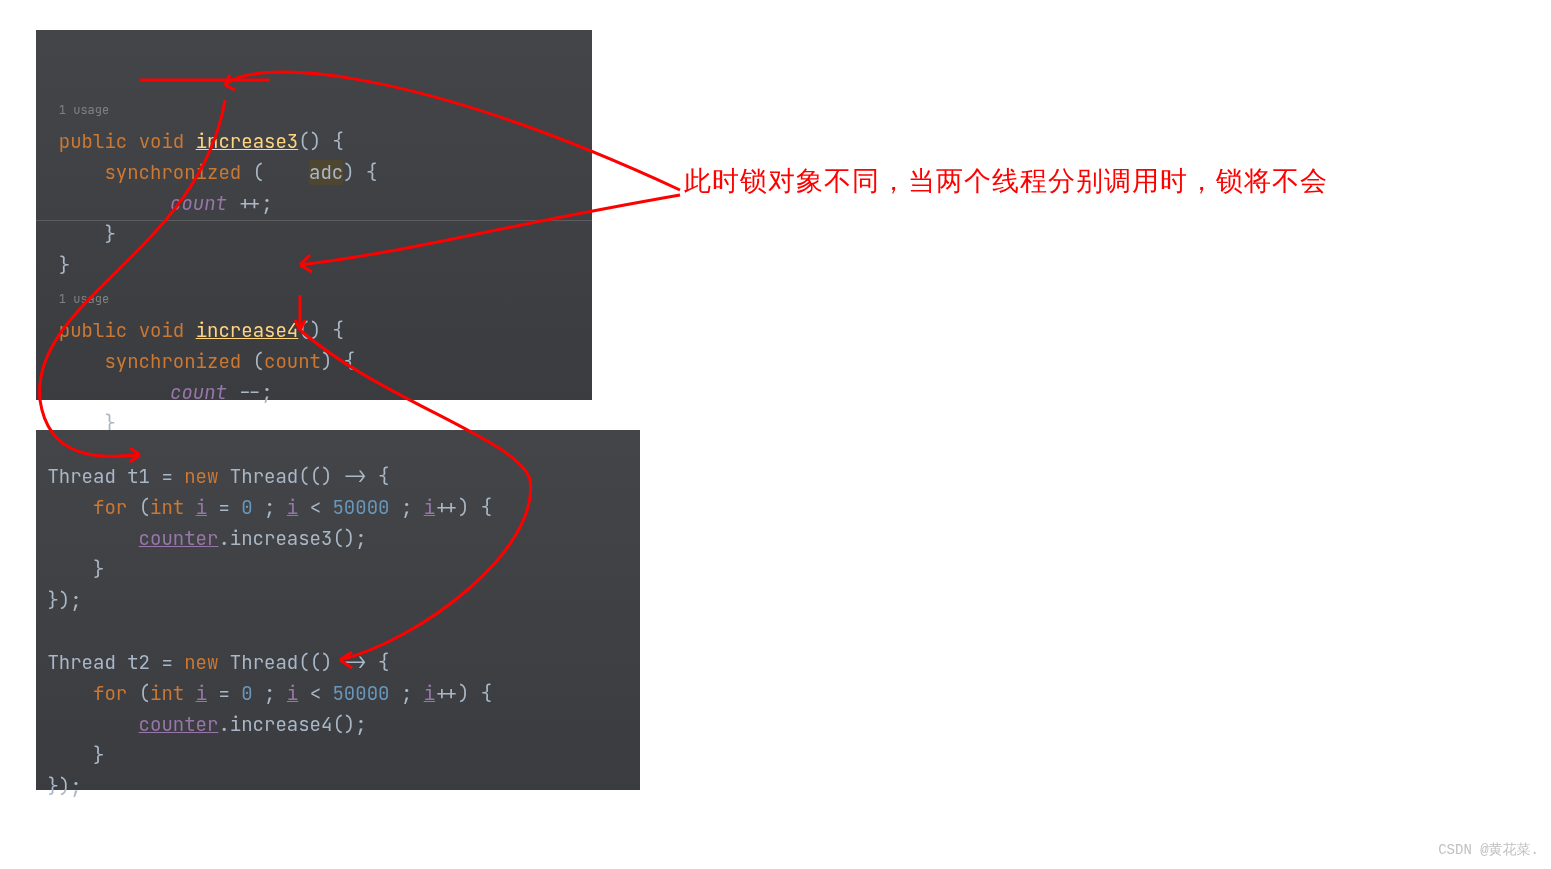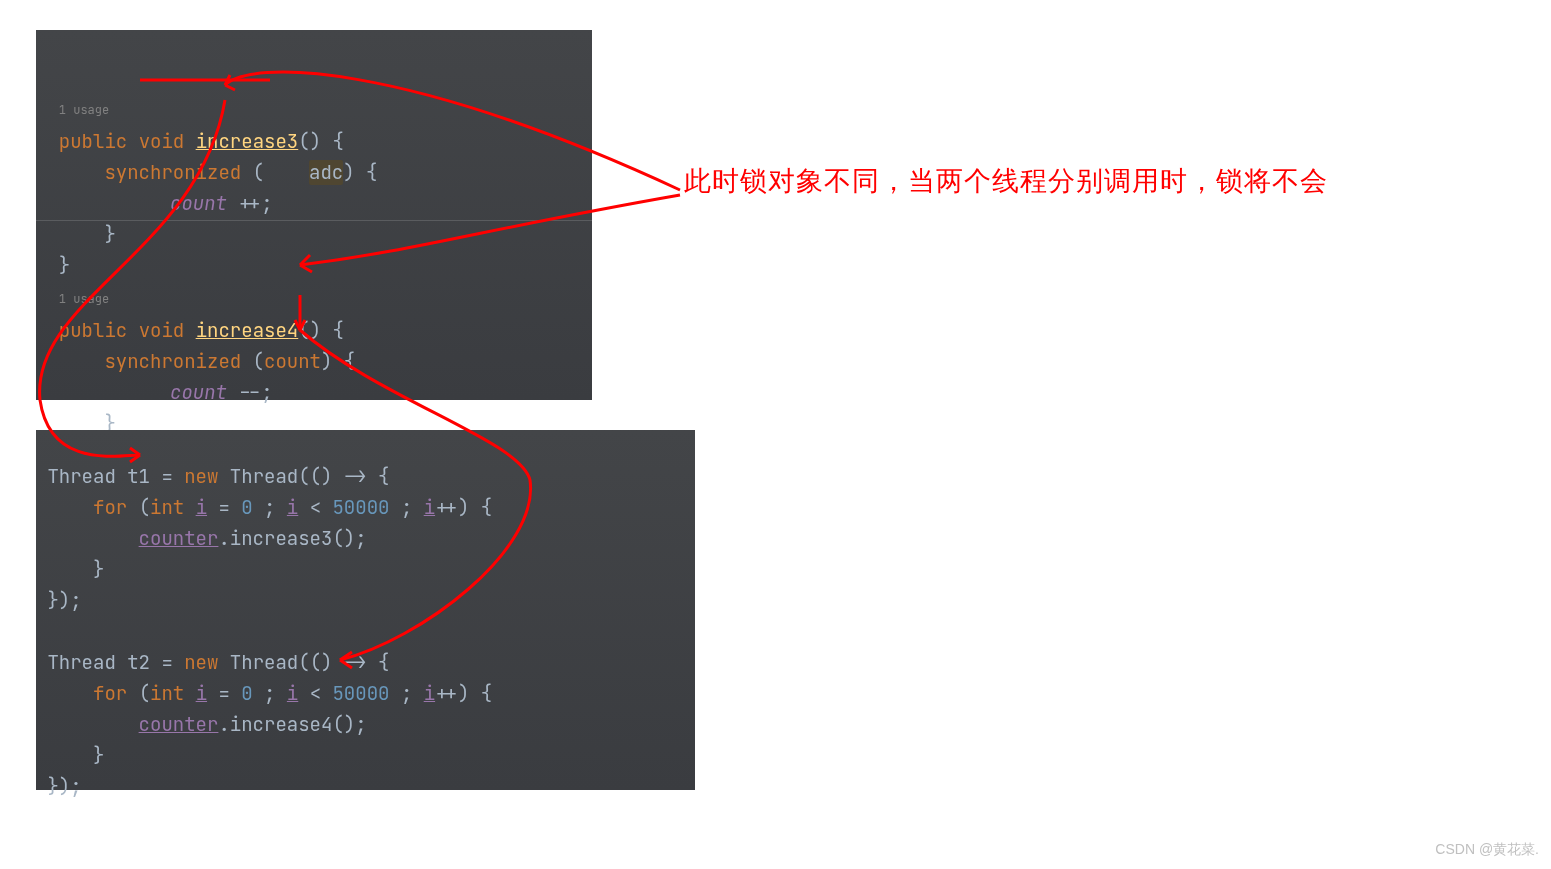--- a/index.html
+++ b/index.html
@@ -1,28 +1,28 @@
 <!DOCTYPE html>
 <html><head>
 <meta charset="utf-8">
 <style>
   html,body{margin:0;padding:0;width:1551px;height:869px;background:#fff;font-family:"JetBrains Mono","Consolas",monospace;overflow:hidden;}
   .code-block{position:absolute;background:#3e4044;background:linear-gradient(0deg,#3a3c40,#434548);color:#a9b7c6;font-size:19px;line-height:31px;white-space:pre;padding:0;}
   .block1{left:36px;top:30px;width:556px;height:370px;}
-  .block2{left:36px;top:430px;width:659px;height:360px;}
+  .block2{left:36px;top:430px;width:604px;height:360px;}
   .hint{color:#808080;font-size:12px;}
   .kw{color:#cc7832;}
   .mname{color:#ffd580;text-decoration:underline;}
   .var{color:#9876aa;font-style:italic;margin-left:20px;}
   .varu{color:#9876aa;text-decoration:underline;}
   .num{color:#6897bb;}
   .hl{background:#4f4631;border-radius:2px;margin-left:45px;}
   .sep{position:absolute;left:0;right:0;top:190px;border-top:1px solid #5a5c5f;}
   .annotation{position:absolute;left:684px;top:159px;color:#ff0000;font-family:Liberation Sans, sans-serif;font-size:27px;line-height:45px;letter-spacing:1px;}
-  .watermark{position:absolute;right:12px;bottom:10px;color:#c0c0c0;font-family:Liberation Sans, sans-serif;font-size:14px;margin-top:23px;}
+  .watermark{position:absolute;right:12px;bottom:10px;color:#c0c0c0;font-family:Liberation Mono, monospace;font-size:14px;margin-top:23px;}
   svg.arrows{position:absolute;left:0;top:0;pointer-events:none;}
 </style>
 </head>
 <body>
 
 <div class="code-block block1">
 <div class="sep"></div>
 <span>  </span><span class="hint">1 usage</span>
 <span>  </span><span class="kw">public </span><span class="kw">void </span><span class="mname">increase3</span><span>() {</span>
 <span>      </span><span class="kw">synchronized </span><span>(</span><span class="hl">adc</span><span>) {</span>

